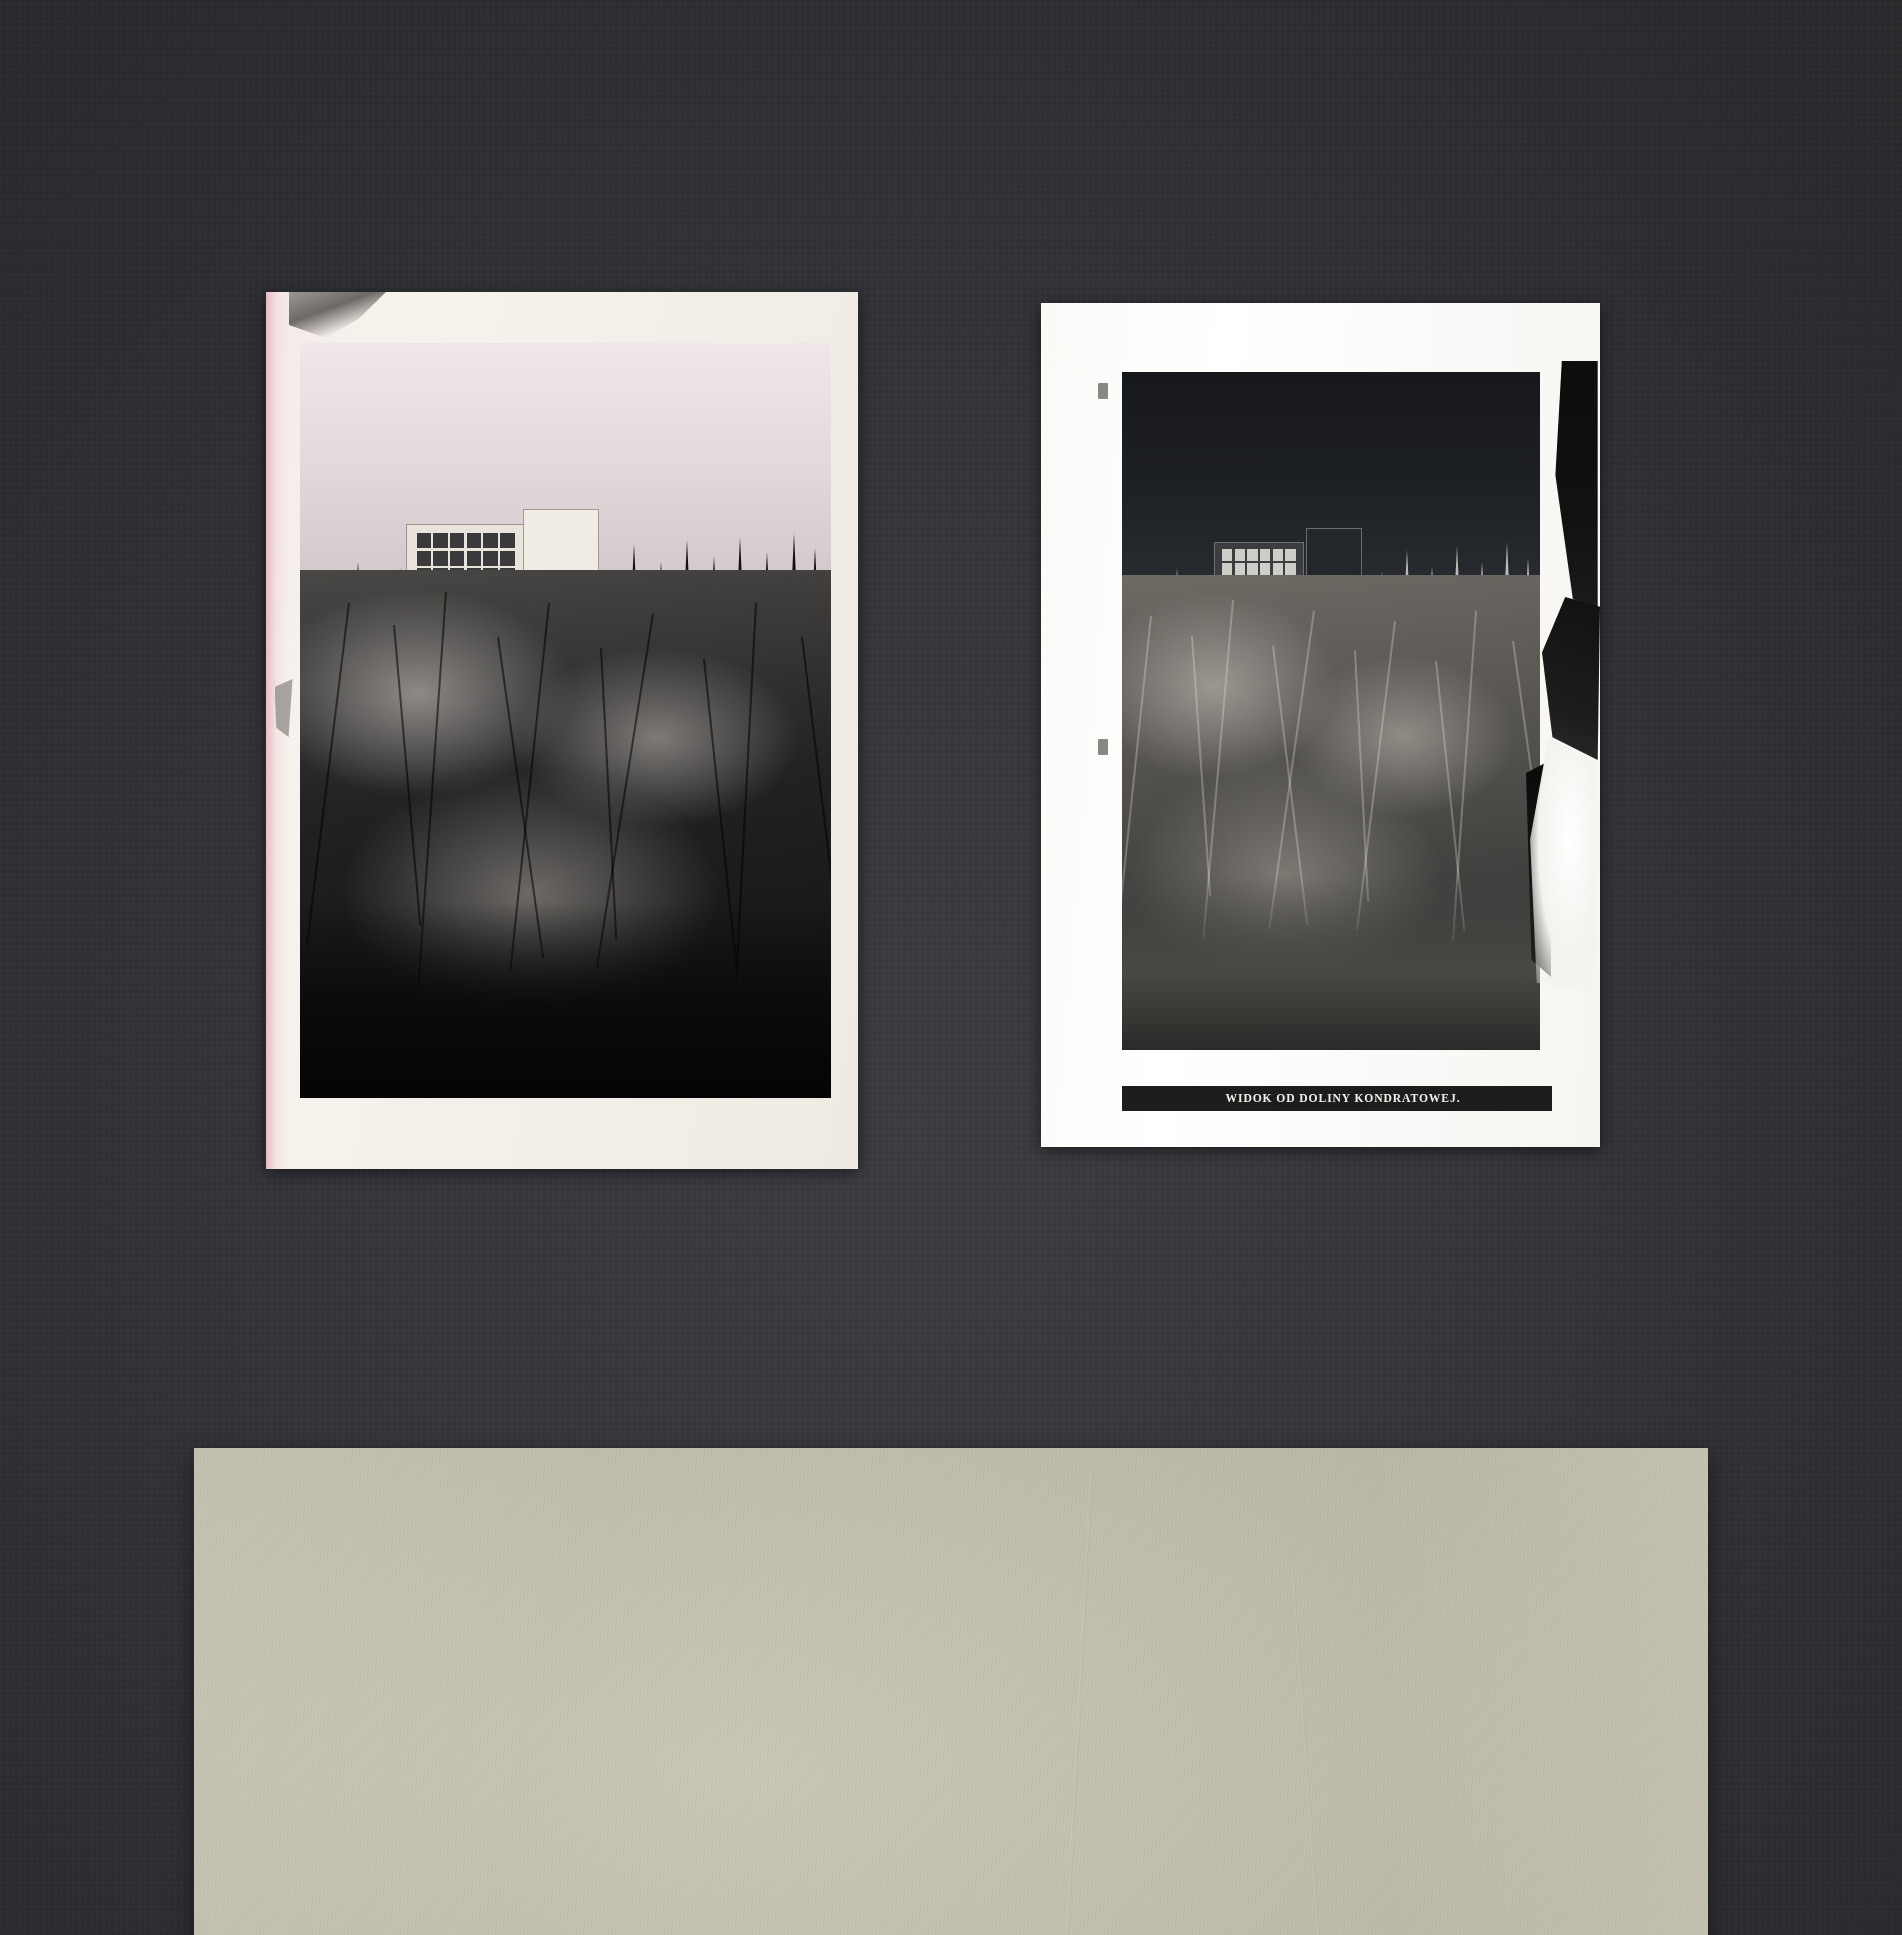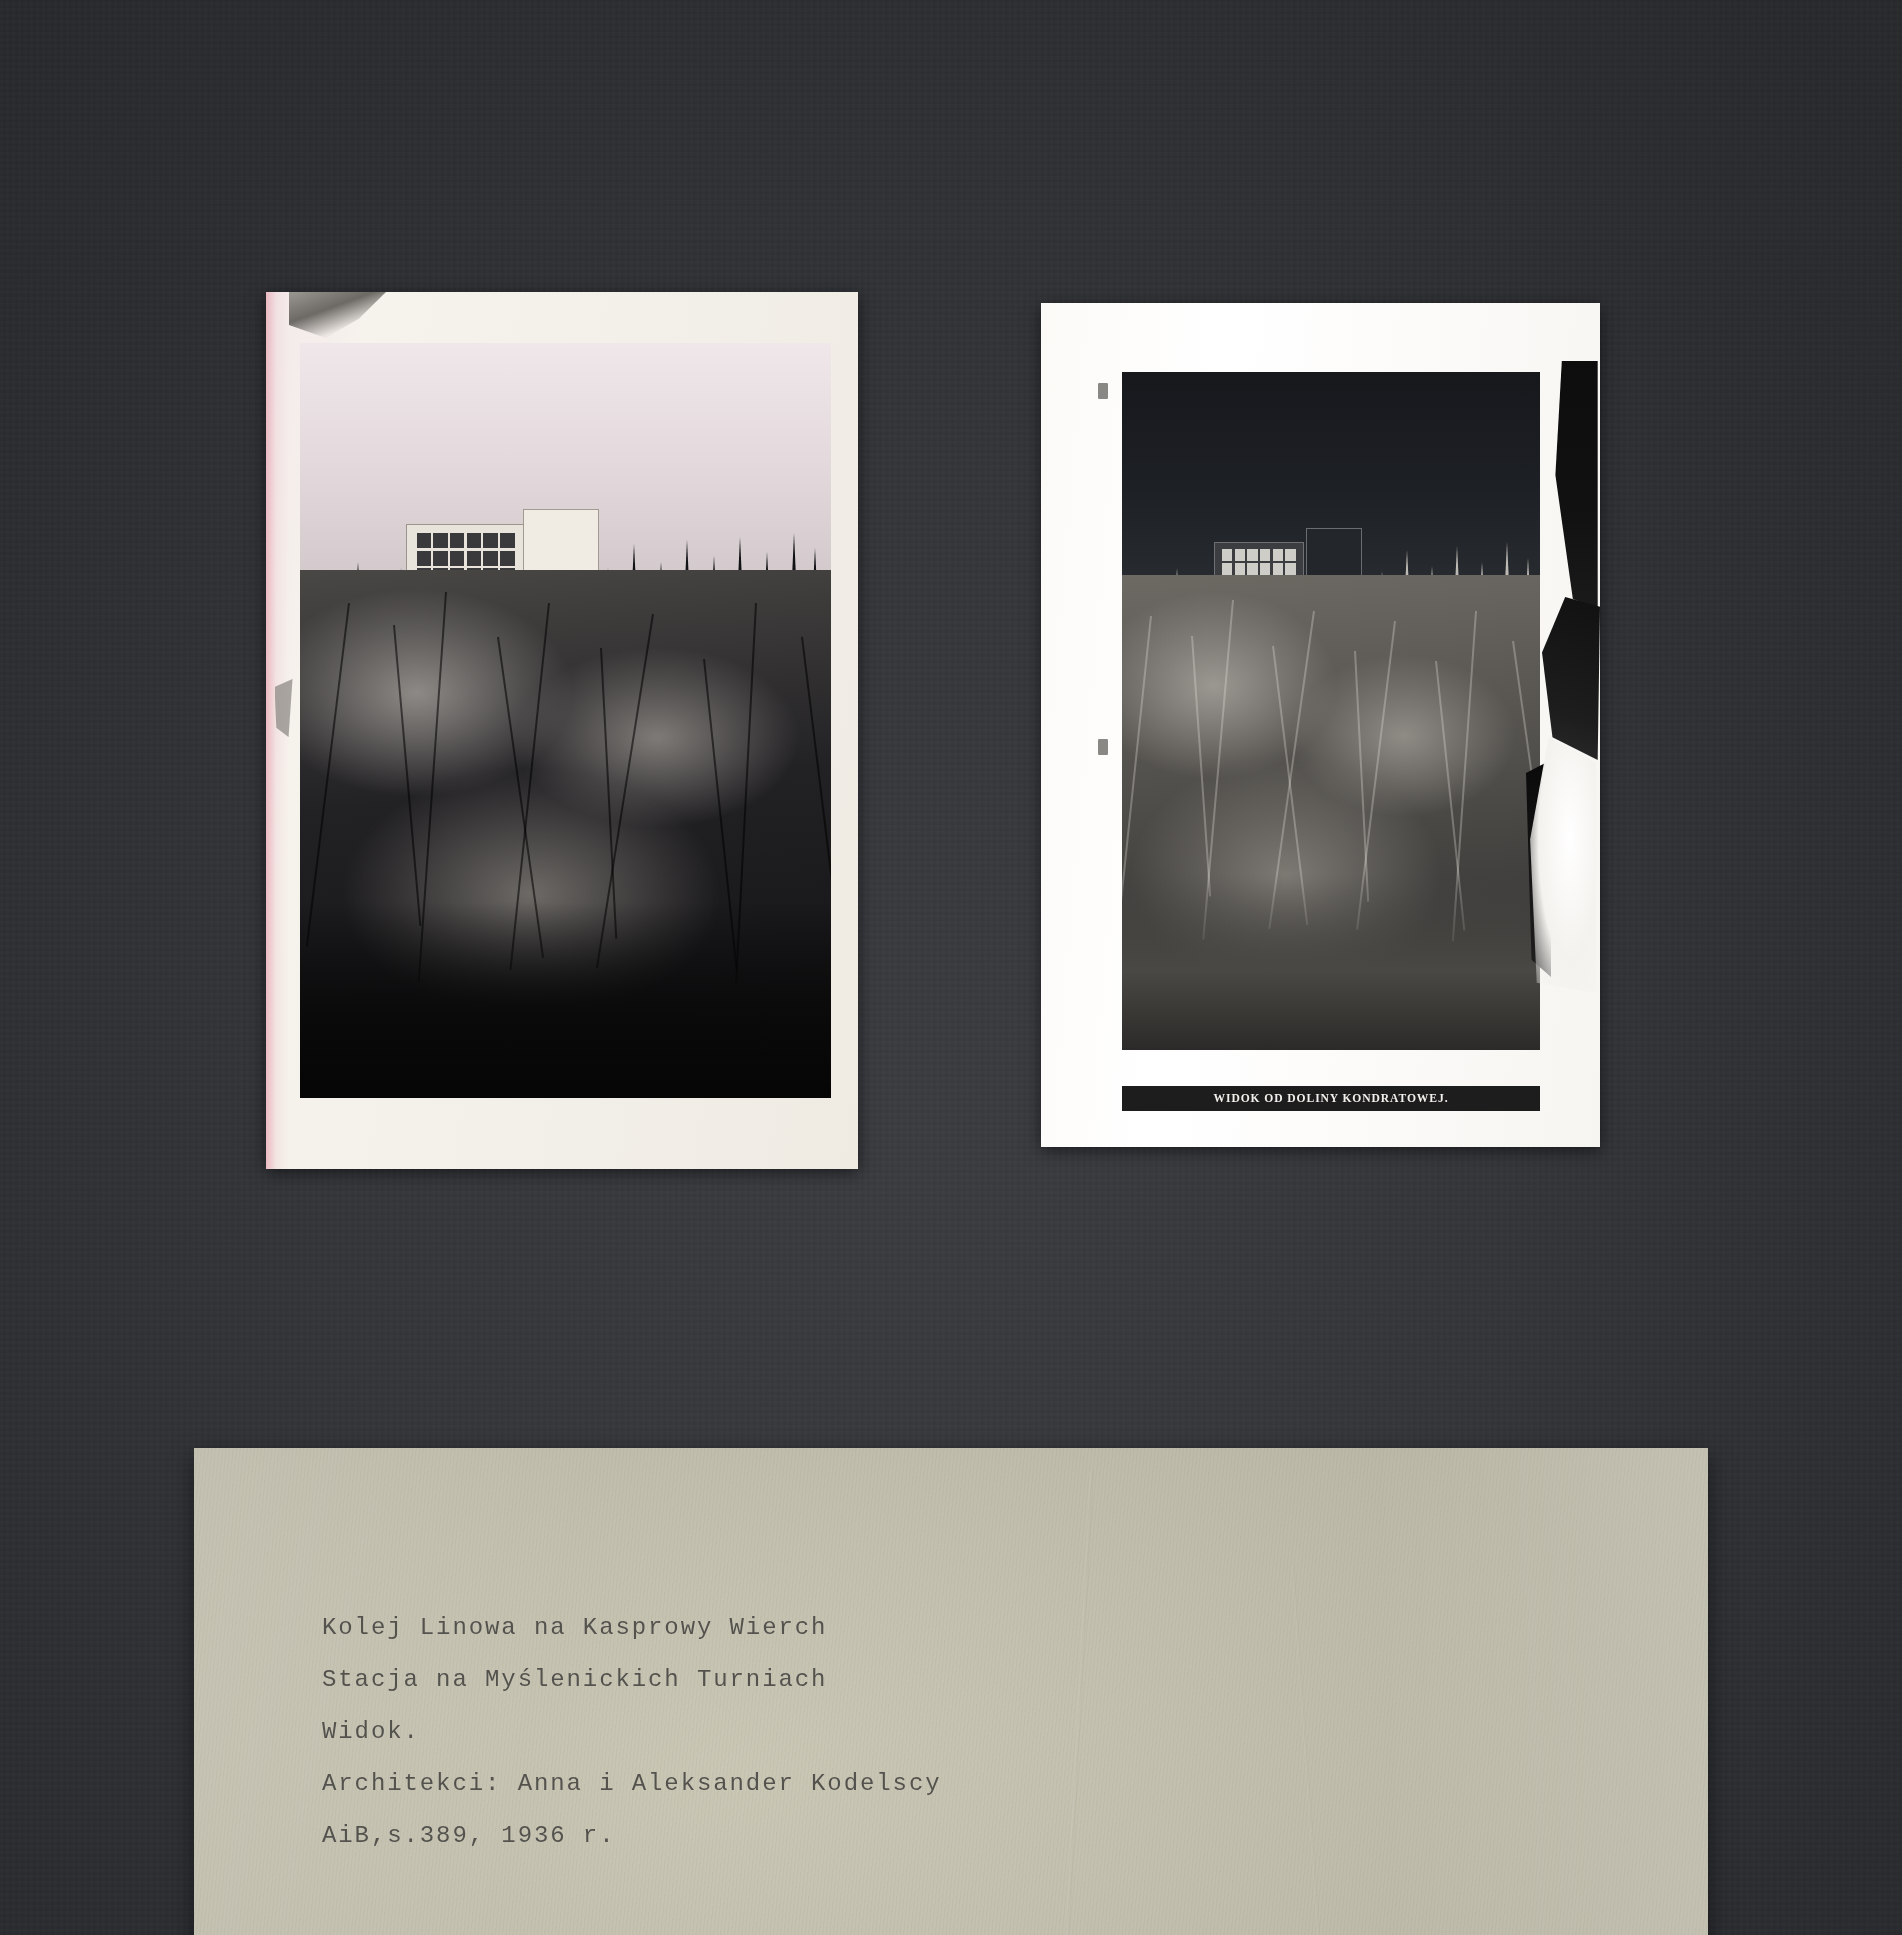--- a/index.html
+++ b/index.html
@@ -136,20 +136,21 @@
   .caption-strip {
     position: absolute;
     left: 81px;
     bottom: 36px;
     width: 418px;
     height: 25px;
     display: flex;
     align-items: center;
     justify-content: center;
     background: rgba(10,10,11,0.92);
+    padding-left: 12px;
   }
   .caption-strip span {
     color: #f2f0ea;
     font-family: "Liberation Serif", serif;
     font-size: 11.6px;
     letter-spacing: 0.9px;
     font-weight: 700;
     white-space: nowrap;
   }
 
@@ -429,22 +430,15 @@
 
   <div class="caption-strip">
     <span>WIDOK OD DOLINY KONDRATOWEJ.</span>
   </div>
 </div>
 
 <div id="typed-note">
   <div class="crease-a"></div>
   <div class="crease-b"></div>
 
-  <div class="note-lines">
-    <div class="line">Kolej Linowa na Kasprowy Wierch</div>
-    <div class="line">Stacja na Myślenickich Turniach</div>
-    <div class="line">Widok.</div>
-    <div class="line">Architekci: Anna i Aleksander Kodelscy</div>
-    <div class="line">AiB,s.389, 1936 r.</div>
-  </div>
 
 </div>
 
 
 </body></html>

